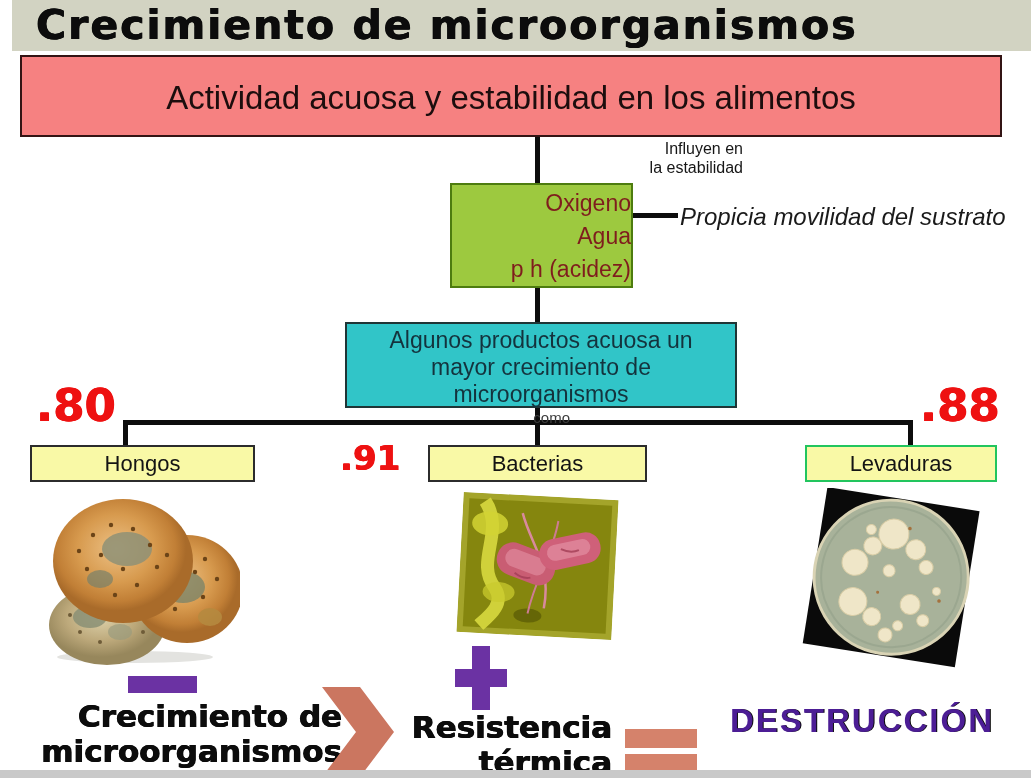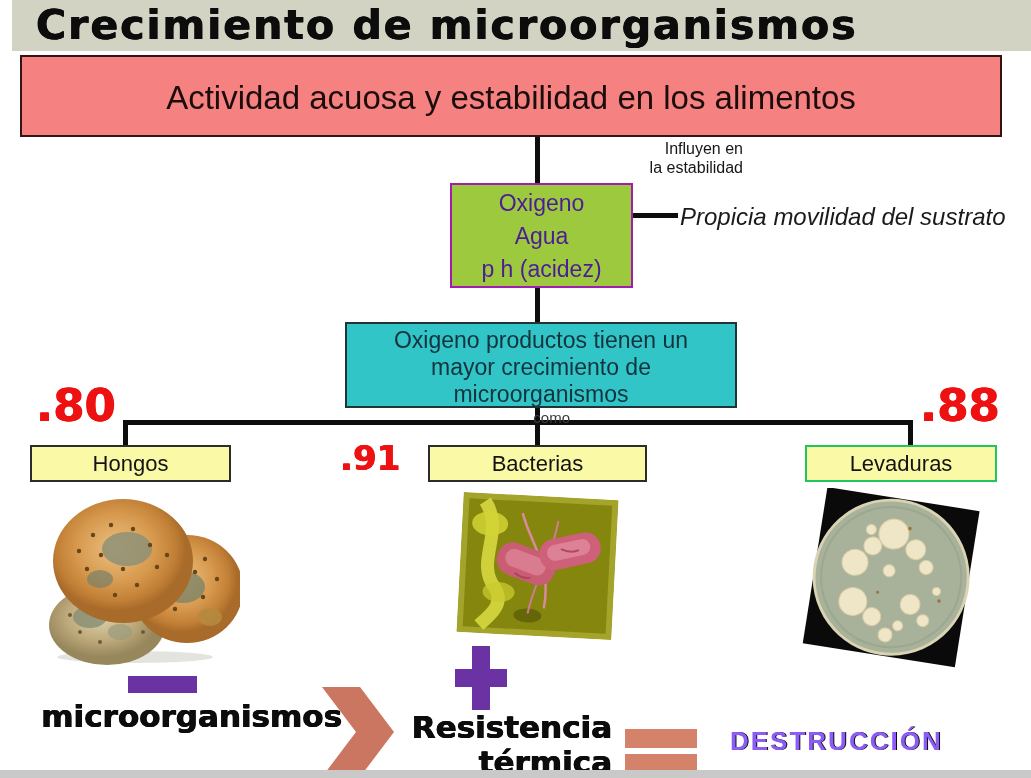--- a/index.html
+++ b/index.html
@@ -31,41 +31,41 @@
   <div class="line" style="left:535px;top:408px;width:5px;height:40px;"></div>
   <div class="line" style="left:123px;top:420px;width:790px;height:5px;"></div>
   <div class="line" style="left:123px;top:420px;width:5px;height:27px;"></div>
   <div class="line" style="left:908px;top:420px;width:5px;height:27px;"></div>
 
   <div class="abs center" style="left:573px;top:139px;width:170px;font-size:16px;color:#161616;line-height:19px;">
     <div>Influyen en</div>
     <div>la estabilidad</div>
   </div>
 
-  <div class="fbox" style="left:450px;top:183px;width:183px;height:105px;background:#9dc93f;border:2px solid #a21caf;font-size:23px;color:#4c1d95;line-height:33px;padding-top:2px;">
+  <div class="fbox" style="left:450px;top:183px;width:183px;height:105px;background:#9dc93f;border:2px solid #4d7c0f;font-size:23px;color:#7f1d1d;line-height:33px;padding-top:2px;text-align:right;">
     <div>Oxigeno</div>
     <div>Agua</div>
     <div>p h (acidez)</div>
   </div>
 
   <div class="abs nowrap" style="left:680px;top:203px;font-size:24px;color:#1a1a1a;font-style:italic;">Propicia movilidad del sustrato</div>
 
   <div class="fbox" style="left:345px;top:322px;width:392px;height:86px;background:#31c5c8;border:2px solid #1f3536;font-size:23px;color:#14333d;line-height:27px;padding-top:3px;">
-    <div>Oxigeno productos tienen un</div>
+    <div>Algunos productos acuosa un</div>
     <div>mayor crecimiento de</div>
     <div>microorganismos</div>
   </div>
 
   <div class="abs center" style="left:505px;top:409px;width:65px;font-size:15px;color:#3d3d3d;">como</div>
 
   <div class="abs chunky" style="left:36px;top:379px;font-size:45px;color:#ee1111;">.80</div>
   <div class="abs chunky" style="left:340px;top:438px;font-size:34px;color:#ee1111;">.91</div>
   <div class="abs chunky" style="left:920px;top:379px;font-size:45px;color:#ee1111;">.88</div>
 
-  <div class="fbox" style="left:30px;top:445px;width:201px;height:37px;background:#f9f9a6;border:2px solid #2c2c2c;">
+  <div class="fbox" style="left:30px;top:445px;width:225px;height:37px;background:#f9f9a6;border:2px solid #2c2c2c;">
     <div style="font-size:22px;color:#141414;margin-top:4px;">Hongos</div>
   </div>
   <div class="fbox" style="left:428px;top:445px;width:219px;height:37px;background:#f9f9a6;border:2px solid #2c2c2c;">
     <div style="font-size:22px;color:#141414;margin-top:4px;">Bacterias</div>
   </div>
   <div class="fbox" style="left:805px;top:445px;width:192px;height:37px;background:#f9f9a6;border:2px solid #22c55e;">
     <div style="font-size:22px;color:#141414;margin-top:4px;">Levaduras</div>
   </div>
 
   <div class="abs" style="left:35px;top:497px;width:205px;height:168px;" aria-label="moldy-bread-photo">
@@ -174,20 +174,21 @@
           <circle cx="112" cy="38" r="1.8"></circle>
             <circle cx="152" cy="105" r="1.8"></circle>
             <circle cx="90" cy="106" r="1.5"></circle>
         </g>
       </g>
     </svg>
   </div>
 
   <div class="abs" style="left:128px;top:676px;width:69px;height:17px;background:#6b32a3;"></div>
   <div class="abs center" style="left:0;top:699px;width:342px;">
+    <div class="chunky" style="font-size:31px;line-height:35px;">Crecimiento de</div>
     <div class="chunky" style="font-size:31px;line-height:35px;">microorganismos</div>
   </div>
 
   <div class="abs" style="left:322px;top:687px;width:72px;height:90px;">
     <svg width="72" height="90" viewBox="0 0 72 90">
       <polygon points="0,0 38,0 72,45 38,90 0,90 34,45" fill="#cb7660"></polygon>
     </svg>
   </div>
 
   <div class="abs" style="left:455px;top:646px;width:52px;height:64px;">
@@ -198,17 +199,17 @@
   <div class="abs center" style="left:382px;top:710px;width:230px;">
     <div class="chunky" style="font-size:31px;line-height:35px;">Resistencia</div>
     <div class="chunky" style="font-size:31px;line-height:35px;">térmica</div>
   </div>
 
   <div class="abs" style="left:625px;top:729px;width:72px;height:46px;">
     <div style="position:absolute;left:0;top:0;width:72px;height:19px;background:#d5826b;"></div>
     <div style="position:absolute;left:0;top:25px;width:72px;height:19px;background:#d5826b;"></div>
   </div>
 
-  <div class="abs" style="left:730px;top:726px;font-size:26px;font-weight:bold;letter-spacing:2px;color:#8b5cf6;text-shadow:1px 0 #0c0c0c;white-space:nowrap;">DESTRUCCIÓN</div>
+  <div class="abs" style="left:730px;top:702px;font-size:33px;font-weight:bold;letter-spacing:2px;color:#4c1d95;text-shadow:1px 0 #0c0c0c;white-space:nowrap;">DESTRUCCIÓN</div>
 
   <div class="abs" style="left:0;top:770px;width:1031px;height:8px;background:#c9c9c9;"></div>
 
 </div>
 
 </body></html>

